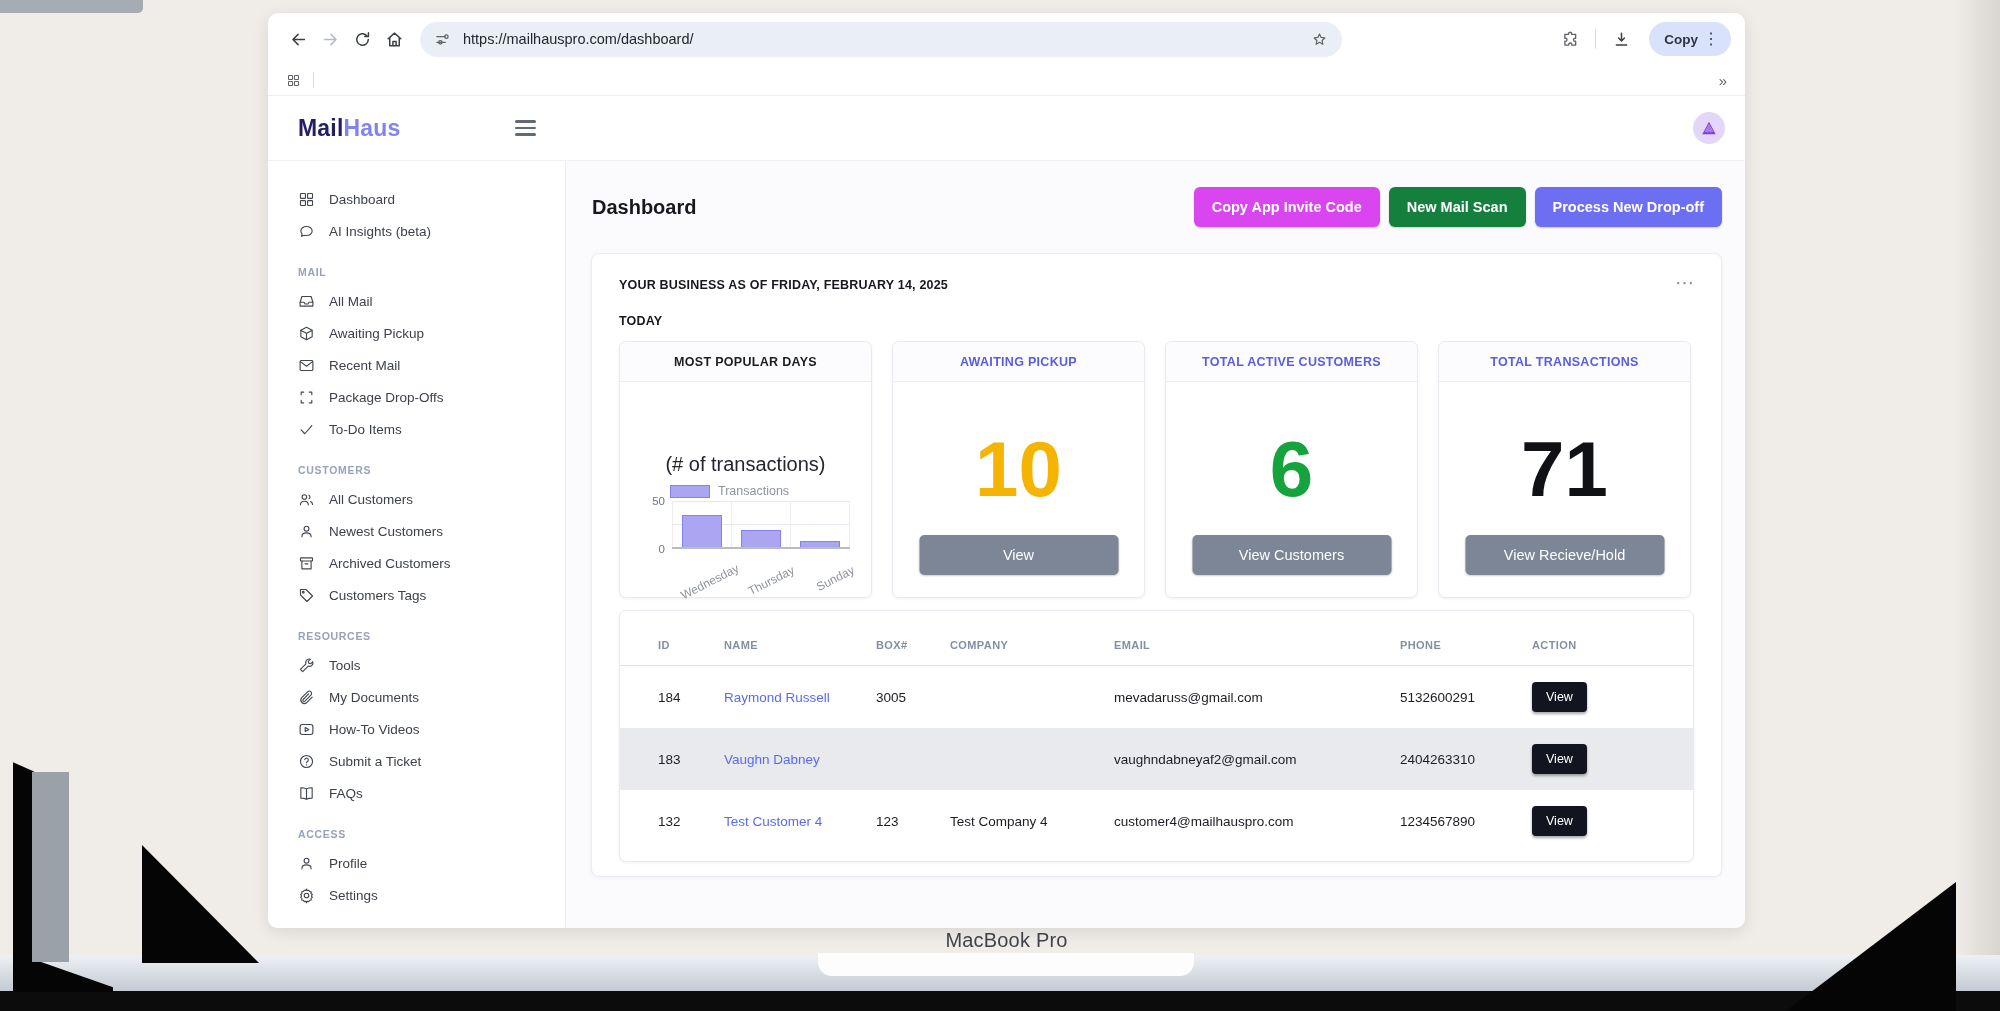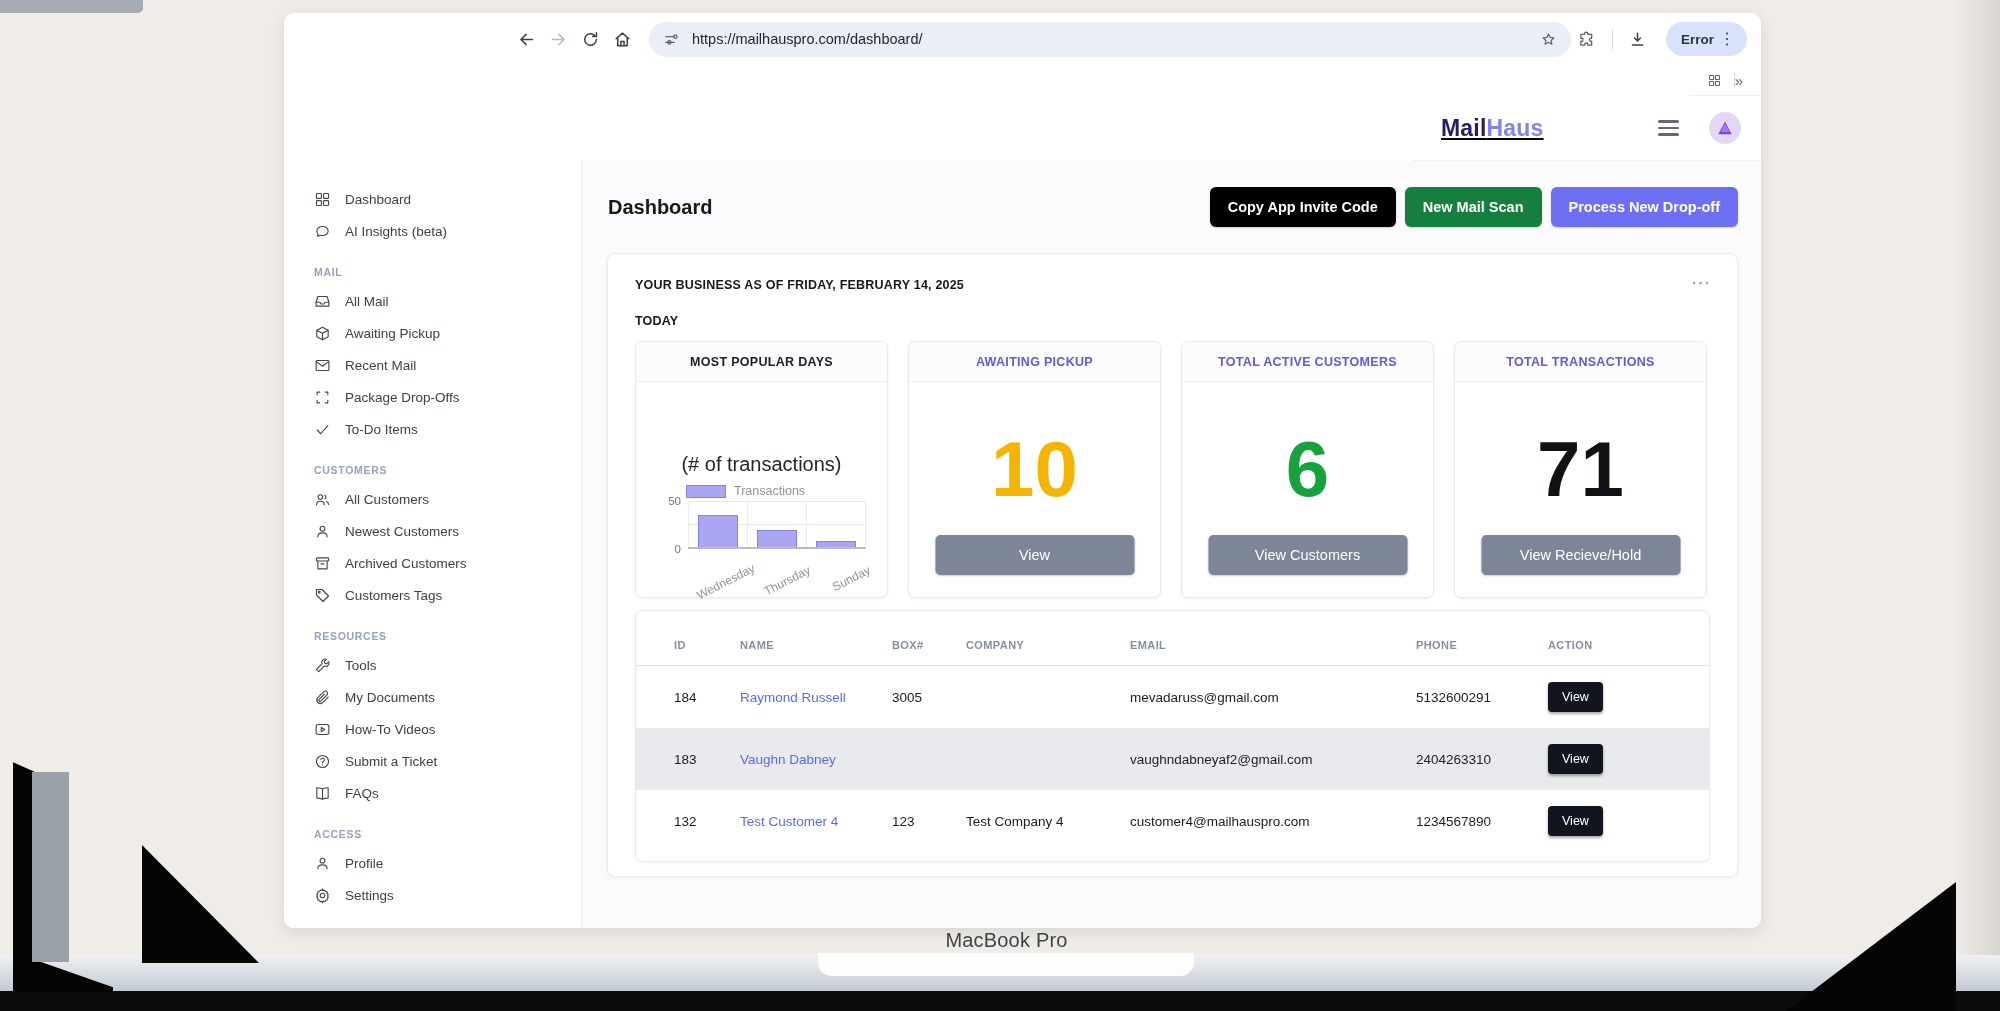--- a/index.html
+++ b/index.html
@@ -17,22 +17,22 @@
           clip-path:polygon(0% 1%,21% 5%,21% 86%,100% 98%,100% 100%,0% 100%);}
   .pillarA{position:absolute;left:32px;top:772px;width:37px;height:190px;background:#9aa1a8;}
   .wedgeB{position:absolute;left:142px;top:845px;width:117px;height:118px;background:#050505;
           clip-path:polygon(0 0,100% 100%,0 100%);}
   .wedgeR{position:absolute;left:1786px;top:882px;width:170px;height:129px;background:#050505;
           clip-path:polygon(100% 0,100% 100%,0 100%);}
   .right-shade{position:absolute;right:0;top:0;width:46px;height:1011px;
                background:linear-gradient(90deg,rgba(0,0,0,0),rgba(0,0,0,.10));}
 
   
-  .window{position:absolute;left:284px;top:13px;width:1477px;height:915px;background:#fff;
-          border-radius:10px;box-shadow:0 4px 16px rgba(0,0,0,.10);display:flex;flex-direction:column;overflow:hidden;align-items:flex-end;}
+  .window{position:absolute;left:268px;top:13px;width:1477px;height:915px;background:#fff;
+          border-radius:10px;box-shadow:0 4px 16px rgba(0,0,0,.10);display:flex;flex-direction:column;overflow:hidden;}
 
   .toolbar{height:52px;flex:none;display:flex;align-items:center;padding:0 14px;}
   .tbtn{width:32px;height:32px;border-radius:50%;display:flex;align-items:center;justify-content:center;flex:none;}
   .tbtn svg{width:19px;height:19px;}
   .i-stroke{fill:none;stroke:#3c4043;stroke-width:1.9;stroke-linecap:round;stroke-linejoin:round;}
   .i-stroke.dis{stroke:#b6bbc2;}
   .i-thin{fill:none;stroke:#5f6368;stroke-width:1.7;stroke-linecap:round;stroke-linejoin:round;}
   .urlpill{width:922px;height:35px;background:#e9eef7;border-radius:18px;display:flex;align-items:center;
            padding:0 14px;margin-left:10px;box-sizing:border-box;}
   .urlpill svg{width:17px;height:17px;flex:none;}
@@ -45,21 +45,21 @@
   .error-text{font-size:13.5px;font-weight:600;color:#2d3247;}
   .kebab-v{font-size:16px;color:#3f434a;padding:0 5px;line-height:1;}
 
   .bookmarks{height:30px;flex:none;display:flex;align-items:center;padding:0 18px;border-bottom:1px solid #eceef1;}
   .bookmarks svg{width:15px;height:15px;}
   .bm-sep{width:1px;height:16px;background:#d6d9de;margin-left:12px;}
   .bm-overflow{margin-left:auto;color:#5f6368;font-size:15px;}
 
   .appheader{height:64px;flex:none;display:flex;align-items:center;border-bottom:1px solid #f0f1f5;}
   .logo-wrap{width:298px;flex:none;display:flex;align-items:center;justify-content:space-between;
-             padding:0 30px;box-sizing:border-box;text-decoration:underline;}
+             padding:0 30px;box-sizing:border-box;}
   .logo{font-size:23px;letter-spacing:.2px;}
   .logo-bold{font-weight:800;color:#221f63;}
   .logo-light{font-weight:600;color:#8184ee;}
   .burger{display:flex;flex-direction:column;gap:4px;cursor:pointer;}
   .burger span{display:block;width:21px;height:2.4px;background:#636a74;border-radius:2px;}
   .avatar{margin-left:auto;margin-right:20px;width:32px;height:32px;border-radius:50%;background:#e3d6f6;
           display:flex;align-items:center;justify-content:center;}
   .avatar svg{width:20px;height:20px;}
 
   .wbody{flex:1;display:flex;min-height:0;}
@@ -178,21 +178,21 @@
             <path class="i-thin" d="M9.5 4.8a2 2 0 1 1 4 0l.1.7h4.9v4.9l-.7-.1a2 2 0 1 0 0 4l.7-.1v4.9h-4.9l.1-.7a2 2 0 1 0-4 0l.1.7H4.9v-4.9l.7.1a2 2 0 1 0 0-4l-.7.1V5.5h4.7z"></path>
           </svg>
       </div>
       <div class="ext-sep"></div>
       <div class="tbtn">
         <svg viewBox="0 0 24 24">
             <path class="i-stroke" d="M12 4v9.5M8.3 10.2l3.7 3.7 3.7-3.7M5.5 19h13"></path>
           </svg>
       </div>
       <div class="error-pill">
-        <span class="error-text">Error</span>
+        <span class="error-text">Copy</span>
         <span class="kebab-v">⋮</span>
       </div>
     </div>
 
     <div class="bookmarks">
       <svg viewBox="0 0 24 24">
         <rect class="i-thin" x="4" y="4" width="6.5" height="6.5" rx="1"></rect>
           <rect class="i-thin" x="13.5" y="4" width="6.5" height="6.5" rx="1"></rect>
         <rect class="i-thin" x="4" y="13.5" width="6.5" height="6.5" rx="1"></rect>
           <rect class="i-thin" x="13.5" y="13.5" width="6.5" height="6.5" rx="1"></rect>
@@ -352,21 +352,21 @@
               <path class="s-icn" d="M12 2.9l.9 2.1 2.3-.5 1.2 1.9 2.3.5-.3 2.3 1.8 1.4-1.2 2 1.2 2-1.8 1.4.3 2.3-2.3.5-1.2 1.9-2.3-.5-.9 2.1-.9-2.1-2.3.5-1.2-1.9-2.3-.5.3-2.3-1.8-1.4 1.2-2-1.2-2 1.8-1.4-.3-2.3 2.3-.5 1.2-1.9 2.3.5z"></path>
             </svg>
           <span class="side-label">Settings</span>
         </div>
       </aside>
 
       <main class="main">
         <div class="main-head">
           <div class="page-title">Dashboard</div>
           <div class="hbtns">
-            <button class="hbtn" style="background: #000000;">Copy App Invite Code</button>
+            <button class="hbtn" style="background: #d946ef;">Copy App Invite Code</button>
             <button class="hbtn" style="background: #15803d;">New Mail Scan</button>
             <button class="hbtn" style="background: rgb(109, 111, 243);">Process New Drop-off</button>
           </div>
         </div>
 
         <section class="panel">
           <div class="ov-head">
             <span class="sec-label">YOUR BUSINESS AS OF FRIDAY, FEBRUARY 14, 2025</span>
             <span class="panel-kebab">⋯</span>
           </div>

